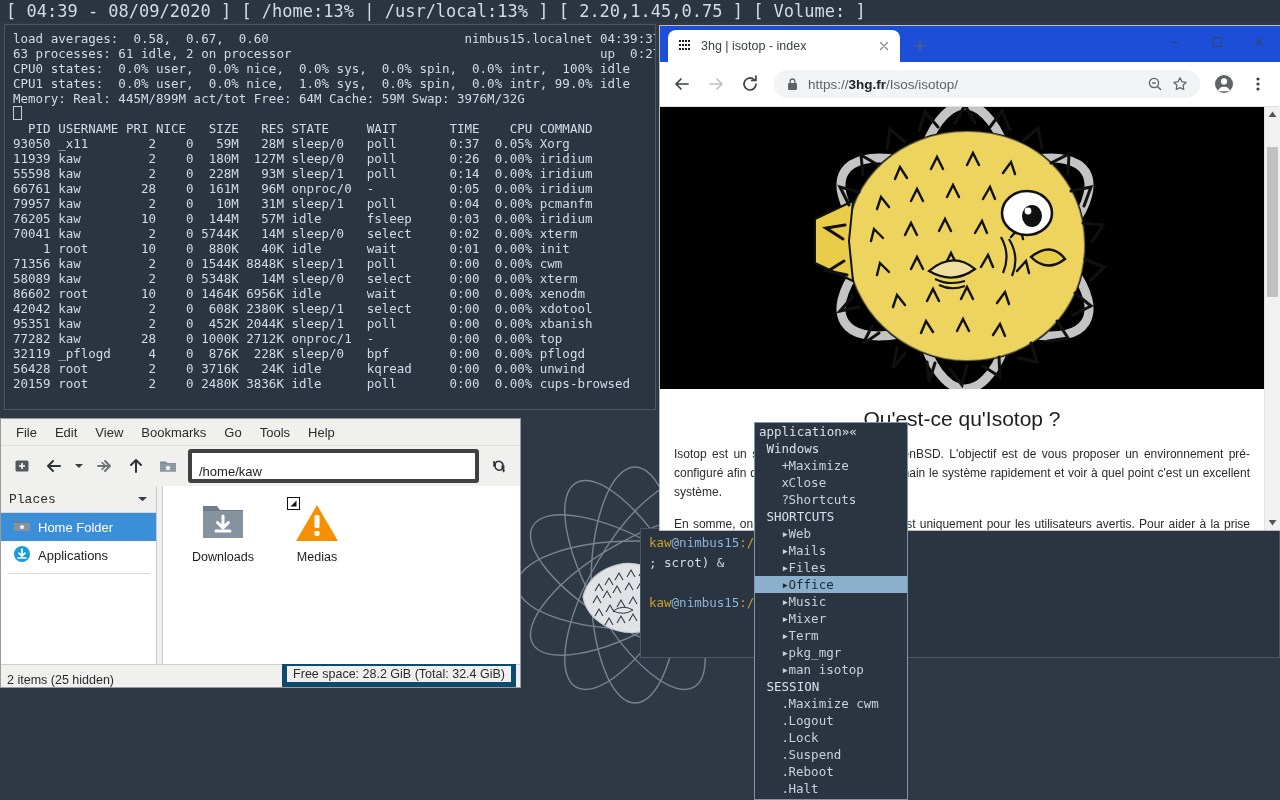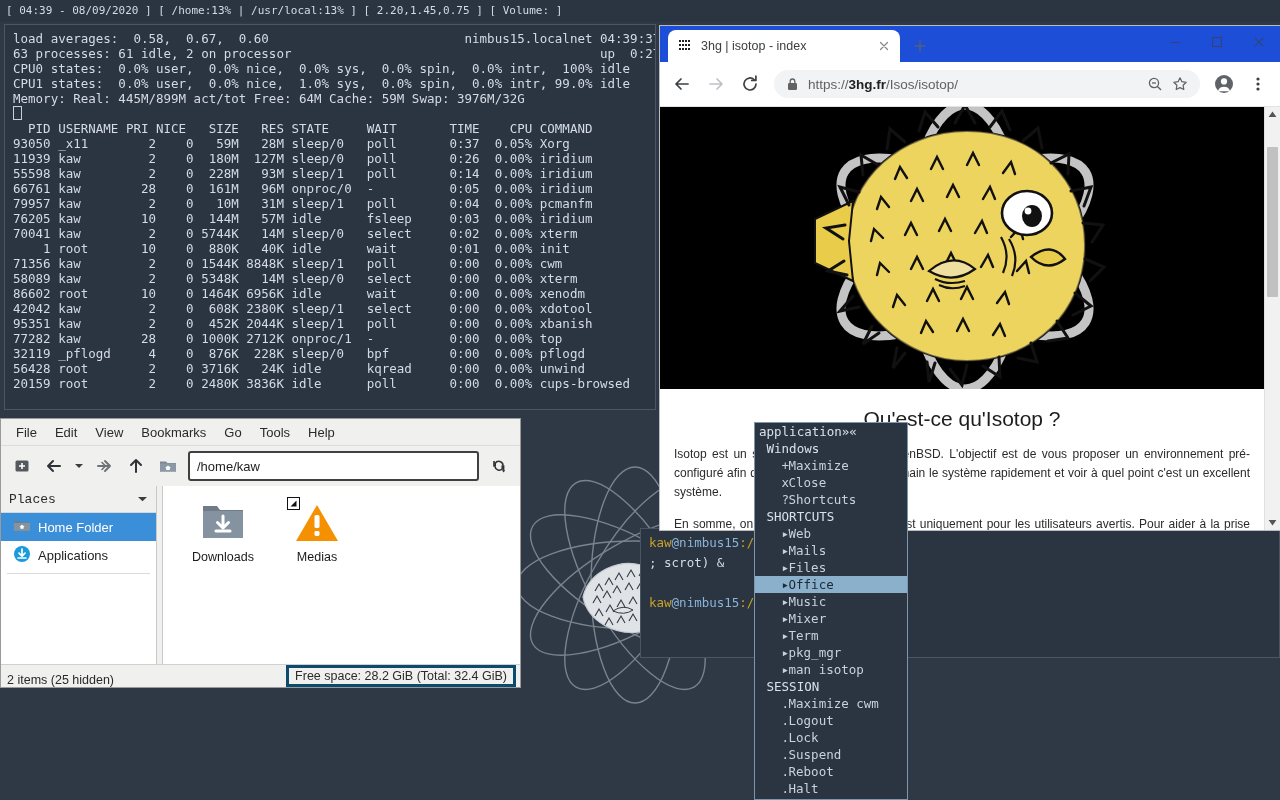--- a/index.html
+++ b/index.html
@@ -21,21 +21,21 @@
     position:absolute;
     left:505px;top:455px;width:260px;height:260px;
     opacity:.9;
   }
 
   
   #topbar{
     position:absolute;left:0;top:0;width:1280px;height:22px;
     background:#2b3441;color:#d5dbe4;
     font-family:"DejaVu Sans Mono","Liberation Mono",monospace;
-    font-size:11px;line-height:22px;
+    font-size:17px;line-height:22px;
     white-space:pre;padding-left:6px;box-sizing:border-box;
     letter-spacing:0px;
     z-index:5;
   }
 
   
   #xterm-top{
     position:absolute;left:4px;top:24px;width:652px;height:386px;
     background:#2b3441;
     border:1px solid #4a5565;
@@ -92,22 +92,22 @@
   #fm-toolbar{
     height:40px;display:flex;align-items:center;gap:2px;
     background:#f0f0ef;padding:0 6px;flex:0 0 auto;
   }
   .tb-btn{
     width:30px;height:30px;display:flex;align-items:center;justify-content:center;
     border-radius:3px;cursor:default;
   }
   .tb-btn svg{display:block;}
   #fm-pathbar{
-    flex:1 1 auto;height:26px;background:#ffffff;border:2px solid #404040;
-    border-radius:3px;display:flex;align-items:center;padding:0 7px;
+    flex:1 1 auto;height:26px;background:#ffffff;border:4px solid #404040;
+    border-radius:3px;display:flex;align-items:flex-end;padding:0 7px;
     font-size:13px;color:#222;margin:0 3px;
   }
 
   #fm-body{flex:1 1 auto;display:flex;min-height:0;background:#f0f0ef;}
   #fm-sidebar{
     width:155px;flex:0 0 155px;background:#ffffff;
     border-right:1px solid #c9c9c9;display:flex;flex-direction:column;
   }
   #fm-places-hdr{
     height:26px;display:flex;align-items:center;justify-content:space-between;
@@ -130,21 +130,21 @@
   .fm-item{
     width:76px;display:flex;flex-direction:column;align-items:center;gap:6px;cursor:default;
   }
   .fm-item-label{font-size:12.5px;color:#1a1a1a;text-align:center;}
 
   #fm-status{
     height:22px;flex:0 0 auto;display:flex;align-items:flex-end;justify-content:space-between;
     background:#f0f0ef;border-top:1px solid #d0d0d0;padding:0 2px;font-size:12.5px;color:#2a2a2a;
   }
   #fm-status .cell{padding:0 4px;}
-  #fm-status .cell.boxed{border:3px solid #0c4a6e;background:#f0f0ef;padding:1px 6px;margin-right:2px;}
+  #fm-status .cell.boxed{border:5px solid #0c4a6e;background:#f0f0ef;padding:1px 6px;margin-right:2px;}
 
   
   #browser{
     position:absolute;left:660px;top:26px;width:620px;height:504px;
     background:#dee1e6;
     box-shadow:0 0 0 1px #b9bcc2;
     display:flex;flex-direction:column;
     z-index:9;overflow:hidden;
   }
   #br-tabstrip{

